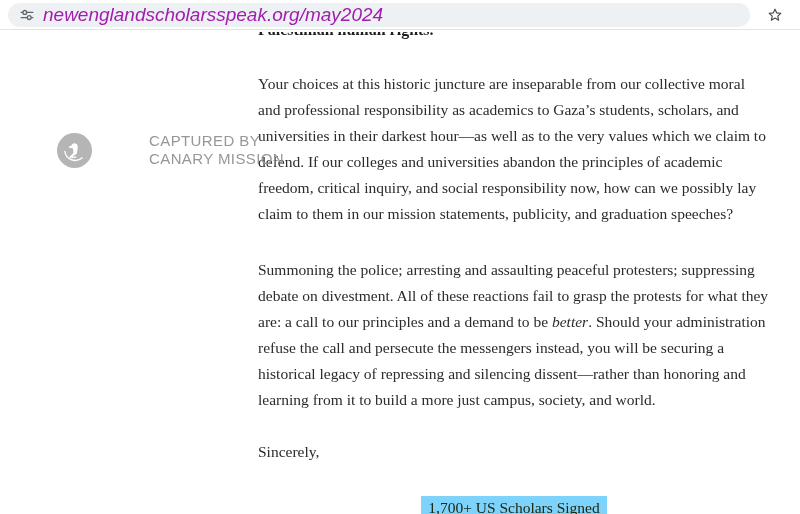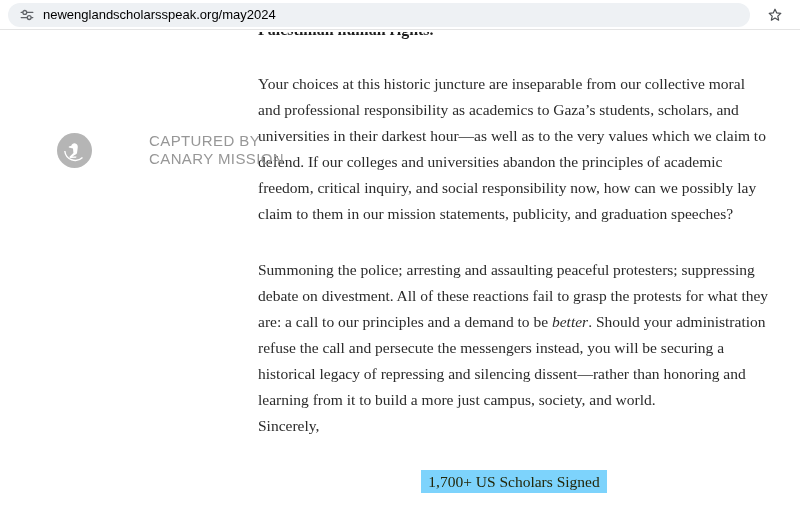--- a/index.html
+++ b/index.html
@@ -12,22 +12,23 @@
     border-bottom: 1px solid #e4e4e4;
     display: flex; align-items: center; position: relative;
   }
   .omnibox {
     margin-left: 8px; width: 742px; height: 24px;
     background: #eef1f4; border-radius: 12px;
     display: flex; align-items: center; padding: 0 12px;
   }
   .omnibox .tune-wrap { display: flex; align-items: center; margin-right: 9px; }
   .url-text {
-    font-family: "Liberation Sans", sans-serif; font-size: 13px; color: #000000;
+    font-family: "Liberation Sans", sans-serif; font-size: 19px; color: #a21caf;
     white-space: nowrap;
+    font-style: italic;
   }
   .star-wrap {
     position: absolute; right: 14px; top: 4px; width: 22px; height: 22px;
     display: flex; align-items: center; justify-content: center; cursor: pointer;
   }
 
   
   .page { position: relative; width: 800px; height: 483px; background: #fff; }
 
   .cut-line {
@@ -48,21 +49,21 @@
     font-family: "Liberation Sans", sans-serif;
     font-size: 15px; line-height: 18px; color: #979797;
     letter-spacing: 0.4px; white-space: nowrap;
   }
 
   .letter {
     margin-left: 258px; width: 512px;
     font-size: 15.5px; line-height: 26px; color: #2b2b2b;
   }
   .letter p.para { margin-top: 30px; }
-  .letter p.closing { }
+  .letter p.closing { margin-top: 26px; }
 
   .signed-row { margin-top: 30px; text-align: center; }
   .hl {
     background: #7dd3fc; color: #23270a; padding: 3px 7px;
     -webkit-box-decoration-break: clone; box-decoration-break: clone;
   }
 </style>
 </head>
 <body>
 

